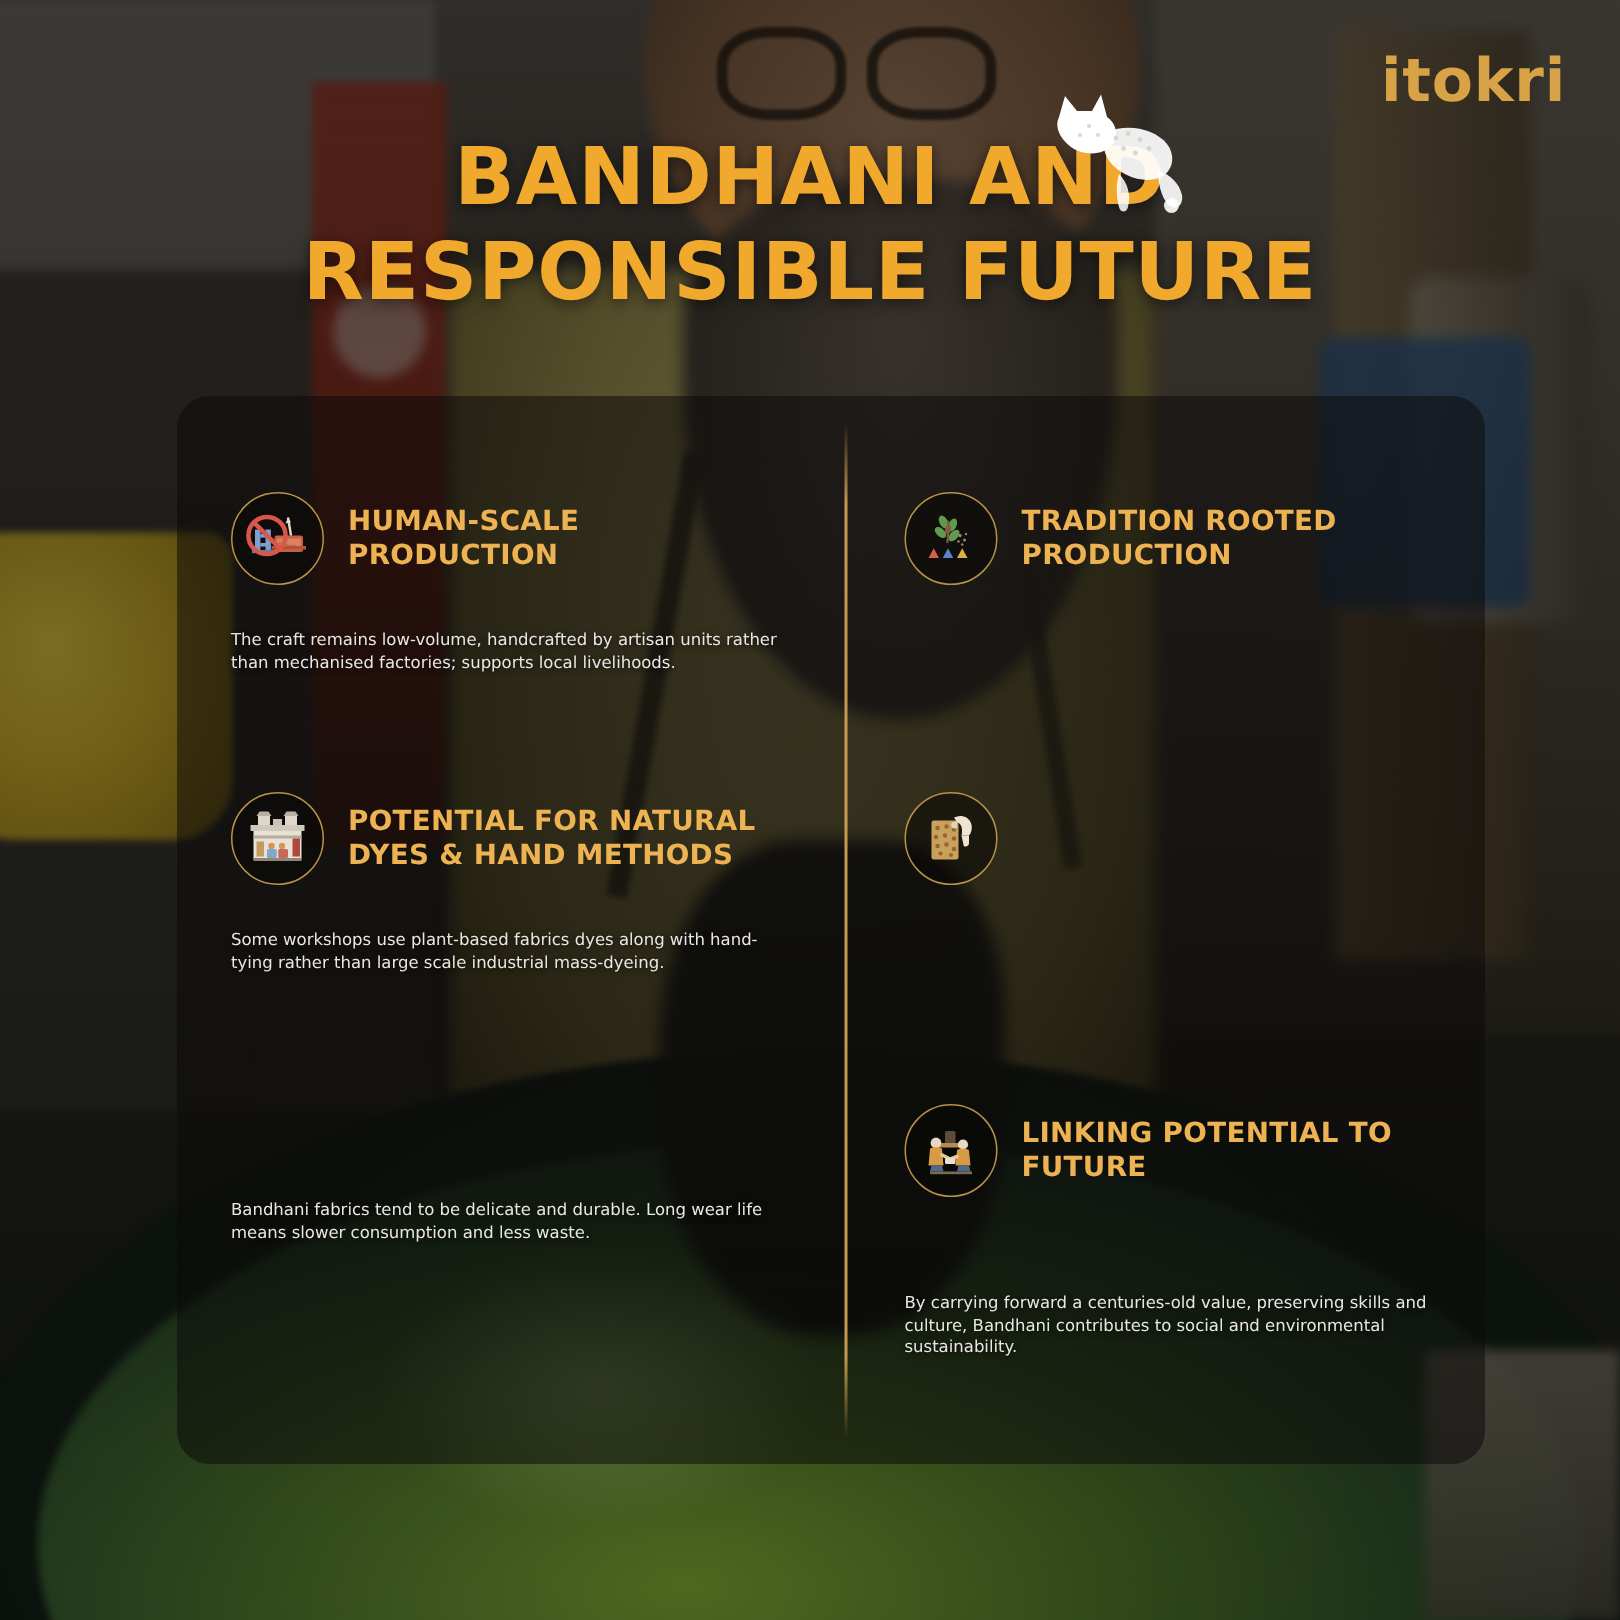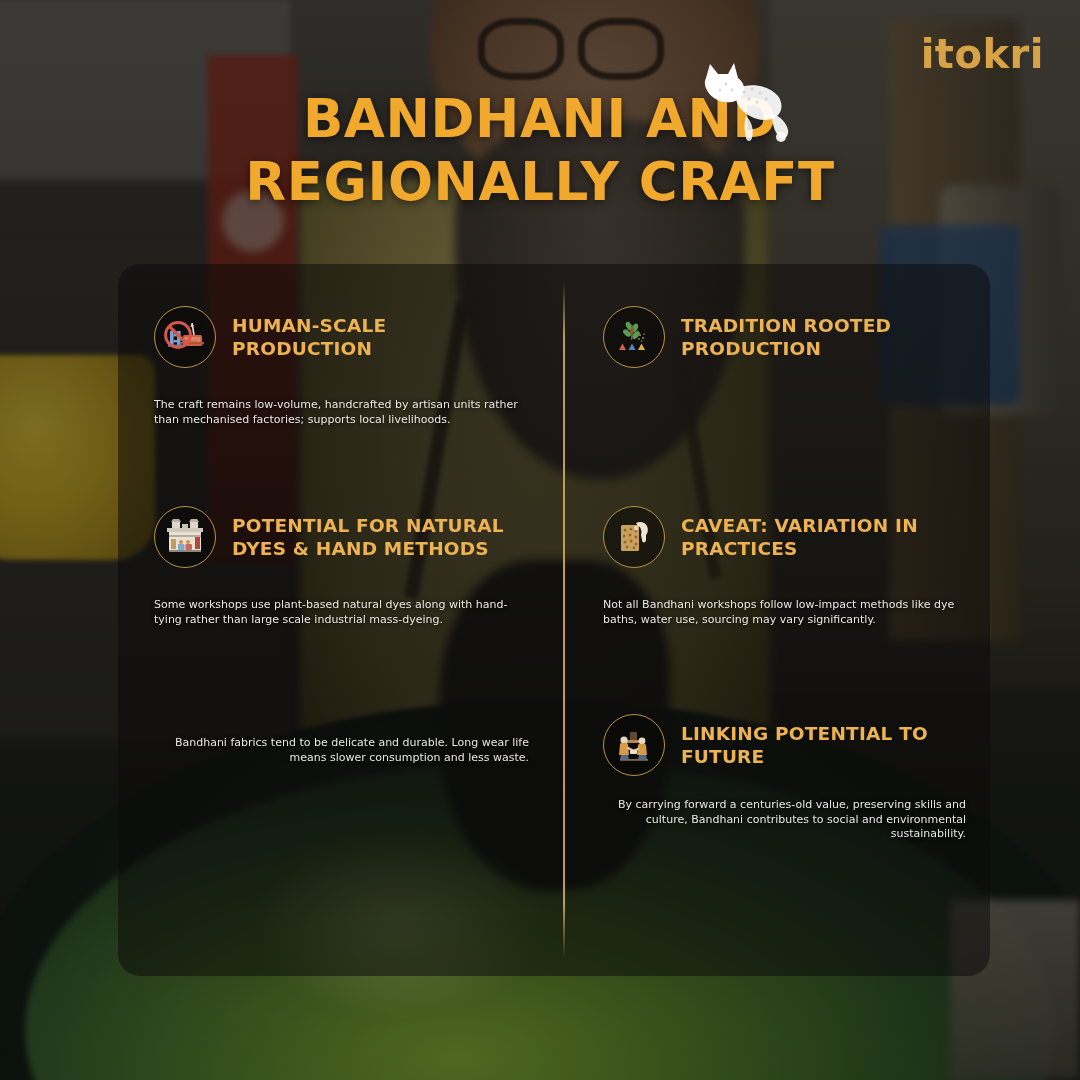--- a/index.html
+++ b/index.html
@@ -190,21 +190,21 @@
     background:linear-gradient(180deg, rgba(196,150,72,0) 0%, rgba(206,160,82,.95) 8%, rgba(206,160,82,.95) 92%, rgba(196,150,72,0) 100%);
   }
 
   .grid {
     position:absolute; inset:0;
     display:grid;
     grid-template-columns:445px 427px;
     grid-template-rows:200px 208px 304px;
   }
 
-  .cell { position:relative; padding:42px 34px 0 36px; }
+  .cell { position:relative; padding:64px 34px 0 36px; }
   .cell.right { padding-left:40px; padding-right:24px; }
 
   .cell-head {
     display:flex; align-items:flex-start; gap:16px;
   }
   .icon-circle {
     flex:0 0 auto;
     width:62px; height:62px; border-radius:50%;
     border:1.6px solid #b99248;
     background:rgba(8,7,6,.55);
@@ -225,21 +225,21 @@
     margin-top:30px;
     font-size:11px;
     line-height:1.32;
     color:#e9e7e3;
     font-family:"DejaVu Sans", sans-serif;
     max-width:392px;
     text-shadow:0 1px 4px rgba(0,0,0,.7);
   }
   .cell.right .cell-body { max-width:400px; }
 
-  .r3 .cell-body { margin-top:22px;text-align:right; }
+  .r3 .cell-body { margin-top:64px; }
 </style>
 </head>
 <body>
 
 <div id="poster">
 
   <div class="bg-root">
     <div class="bg-base"></div>
     <div class="bg-cabinet"></div>
     <div class="bg-cabinet2"></div>
@@ -264,21 +264,21 @@
     <div class="bg-vat-wood"></div>
     <div class="bg-scrim"></div>
   </div>
 
   <div class="logo">
     <span>itokri</span>
   </div>
 
   <div class="title-wrap">
     <div class="title-line">BANDHANI AND</div>
-    <div class="title-line">REGIONALLY CRAFT</div>
+    <div class="title-line">RESPONSIBLE FUTURE</div>
   </div>
 
   <div class="cat-mark">
     <svg viewBox="0 0 110 100" width="110" height="100">
       <g fill="#ffffff">
         <path d="M20 26 L24 12 L32 22 L42 22 L48 11 L52 26 C58 30 60 38 56 44 C50 52 36 52 28 46 C20 40 17 32 20 26 Z"></path>
         <path d="M52 36 C66 30 84 34 92 44 C98 52 96 62 88 66 C78 71 62 66 54 56 C49 49 48 41 52 36 Z" opacity=".92"></path>
         <path d="M86 62 C94 64 100 70 102 78 C103 84 99 88 95 86 C90 83 86 74 86 62 Z" opacity=".9"></path>
         <path d="M60 64 C66 70 68 78 66 86 C65 90 61 90 60 86 C58 79 58 70 60 64 Z" opacity=".85"></path>
         <circle cx="95" cy="85" r="5" opacity=".9"></circle>
@@ -378,21 +378,21 @@
                 <circle cx="18" cy="27" r="2.1"></circle>
                 <circle cx="25" cy="27" r="2.1"></circle>
               </g>
               <rect x="15" y="29" width="6.5" height="6" rx="1" fill="#7fa8c9"></rect>
               <rect x="22.5" y="29" width="6.5" height="6" rx="1" fill="#c66b5a"></rect>
               <rect x="6" y="35" width="32" height="2" fill="#8e8676"></rect>
             </svg>
           </div>
           <div class="cell-title">POTENTIAL FOR NATURAL DYES &amp; HAND METHODS</div>
         </div>
-        <div class="cell-body">Some workshops use plant-based natural dyes along with hand-tying rather than large scale industrial mass-dyeing.</div>
+        <div class="cell-body">Some workshops use plant-based fabrics dyes along with hand-tying rather than large scale industrial mass-dyeing.</div>
       </div>
 
       <div class="cell right r2">
         <div class="cell-head">
           <div class="icon-circle">
             <svg viewBox="0 0 44 44" width="44" height="44">
               <rect x="9" y="10" width="18" height="26" rx="1.5" fill="#c9a15c"></rect>
               <g fill="#8a5d2a" opacity=".85">
                 <circle cx="13" cy="15" r="1.5"></circle>
                   <circle cx="19" cy="14" r="1.5"></circle>
@@ -404,23 +404,21 @@
                   <circle cx="19" cy="26" r="1.5"></circle>
                 <circle cx="24" cy="29" r="1.5"></circle>
                   <circle cx="15" cy="32" r="1.4"></circle>
                 <circle cx="22" cy="33" r="1.4"></circle>
               </g>
               <path d="M24 8 C28 6 33 7 35 11 C36.5 14 36 18 34 20 L29 20 C30 16 29 12 26 11 Z" fill="#f0e3d2"></path>
               <path d="M26 11 C24 10 22 11 22 13 C22 15 24 16 26 15 Z" fill="#e3d2bc"></path>
               <path d="M34 20 L34 25 C34 27 32 28 30.5 27 L29 20 Z" fill="#f0e3d2"></path>
             </svg>
           </div>
-          <div class="cell-title">CAVEAT: VARIATION IN PRACTICES</div>
         </div>
-        <div class="cell-body">Not all Bandhani workshops follow low-impact methods like dye baths, water use, sourcing may vary significantly.</div>
       </div>
 
       <div class="cell r3">
         <div class="cell-body">Bandhani fabrics tend to be delicate and durable. Long wear life means slower consumption and less waste.</div>
       </div>
 
       <div class="cell right r3">
         <div class="cell-head">
           <div class="icon-circle">
             <svg viewBox="0 0 44 44" width="44" height="44">

